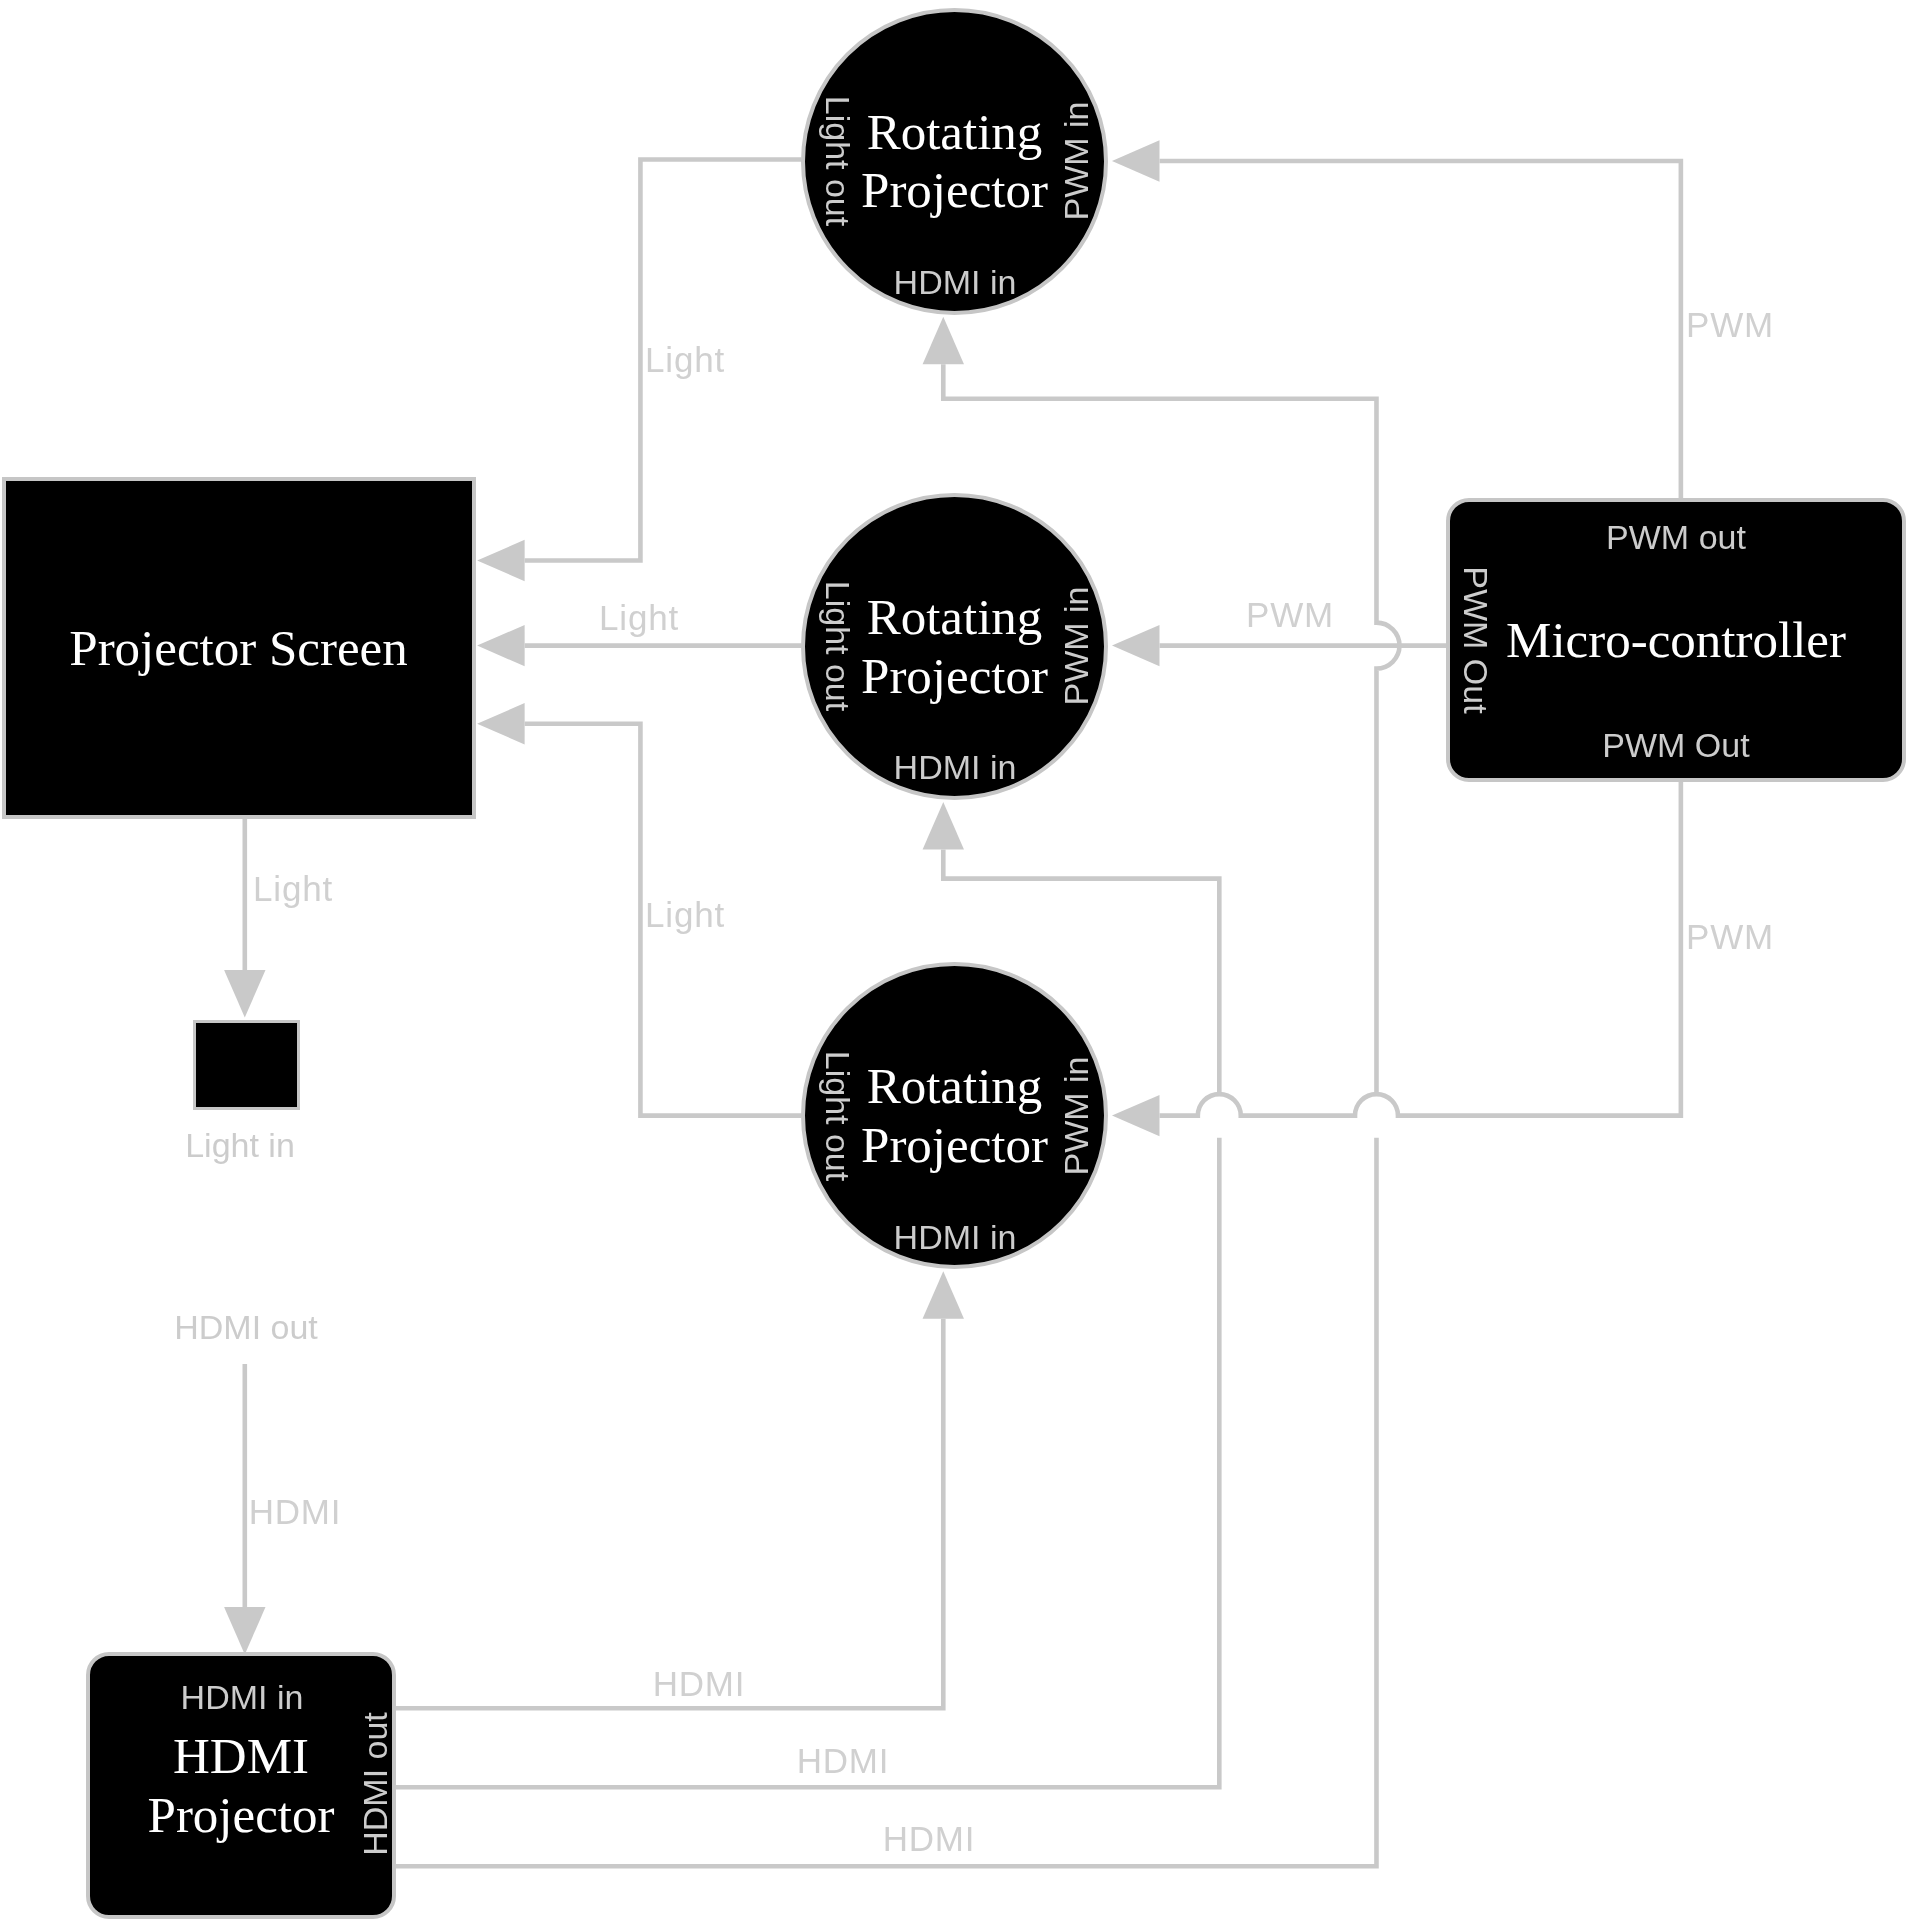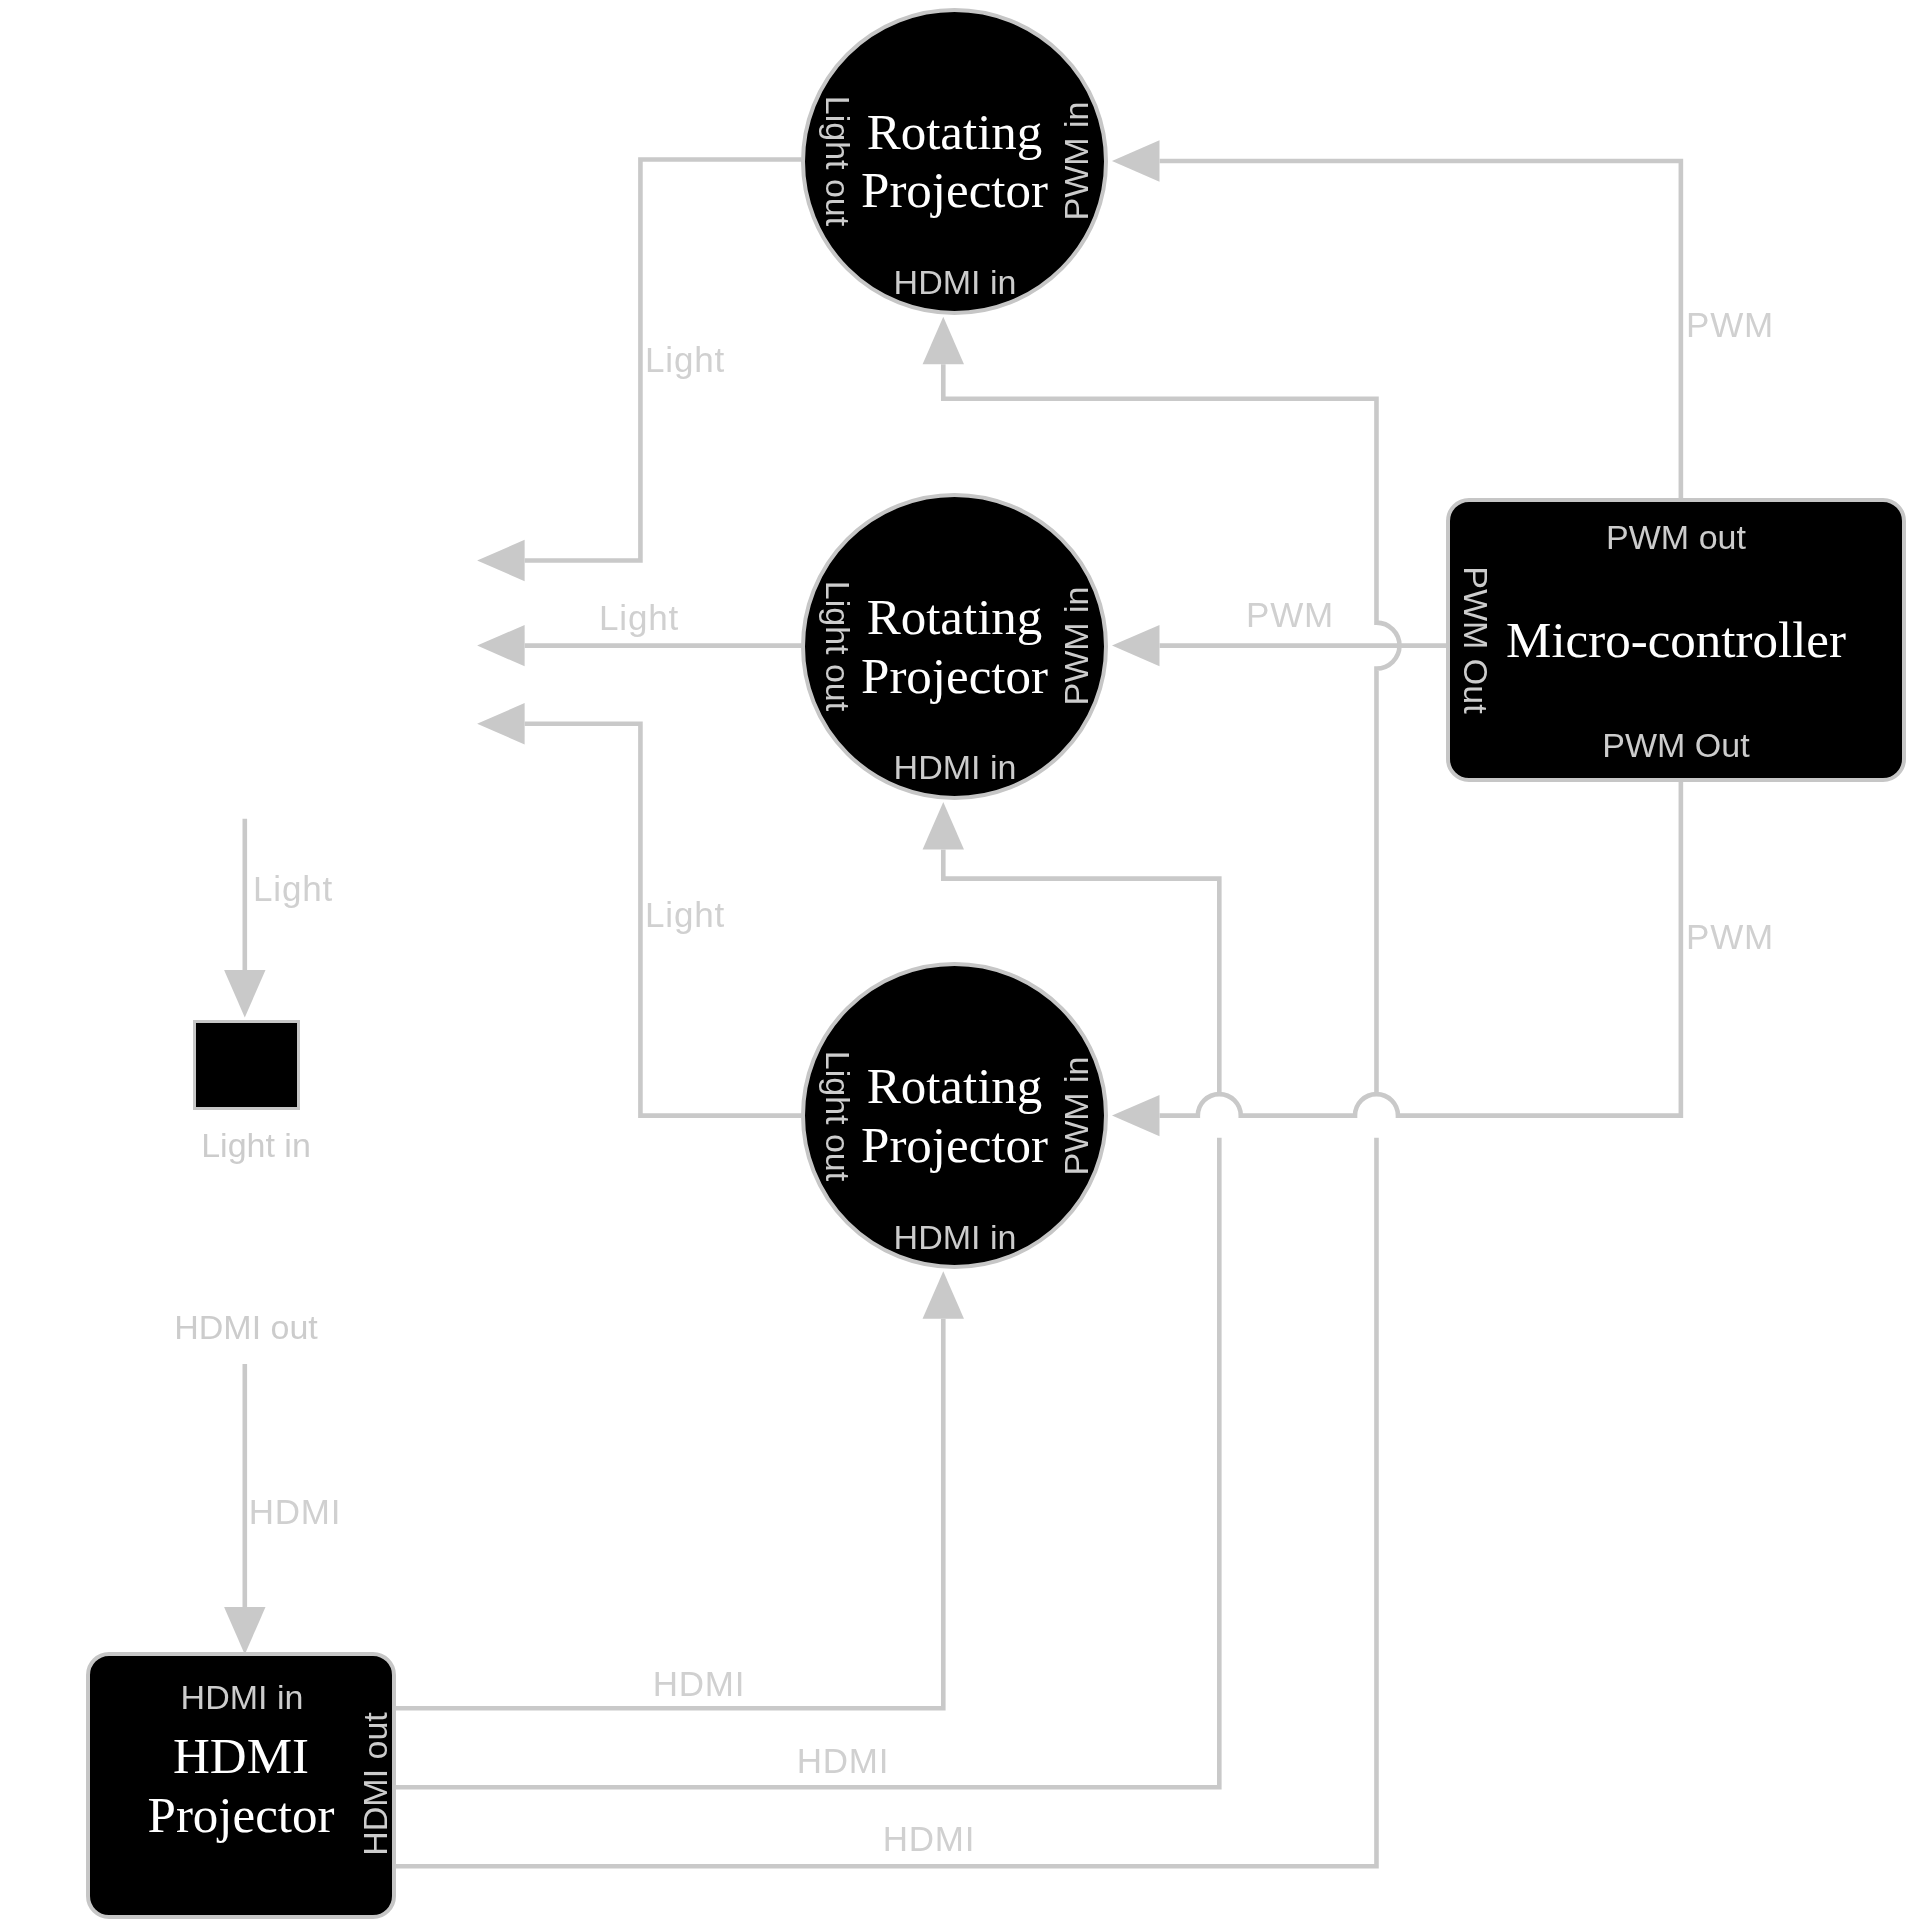--- a/index.html
+++ b/index.html
@@ -73,20 +73,25 @@
       <span>Projector</span>
     </div>
   </div>
   <div class="node circle" style="left:801px;top:962px;width:307px;height:307px;">
     <div class="title">
       <span>Rotating</span>
       <span>Projector</span>
     </div>
   </div>
 
+  <div class="node" style="left:1.5px;top:477px;width:474px;height:342px;">
+    <div class="title">
+      <span>Projector Screen</span>
+    </div>
+  </div>
 
   <div class="node rounded" style="left:1446px;top:498px;width:460px;height:284px;">
     <div class="title">
       <span>Micro-controller</span>
     </div>
   </div>
 
   <div class="lens" style="left:193px;top:1020px;width:107px;height:90px;"></div>
 
   <div class="node rounded" style="left:86px;top:1652px;width:310px;height:267px;">
@@ -105,21 +110,21 @@
   <span class="port" style="left:955px;top:767px;">HDMI in</span>
 
   <span class="port rot-cw" style="left:837px;top:1116px;">Light out</span>
   <span class="port rot-ccw" style="left:1076px;top:1116px;">PWM in</span>
   <span class="port" style="left:955px;top:1237px;">HDMI in</span>
 
   <span class="port" style="left:1676px;top:537px;">PWM out</span>
   <span class="port rot-cw" style="left:1475px;top:640px;">PWM Out</span>
   <span class="port" style="left:1676px;top:745px;">PWM Out</span>
 
-  <span class="port" style="left:256px;top:1145px;">Light in</span>
+  <span class="port" style="left:240px;top:1145px;">Light in</span>
   <span class="port" style="left:246px;top:1327px;">HDMI out</span>
 
   <span class="port" style="left:242px;top:1697px;">HDMI in</span>
   <span class="port rot-ccw" style="left:375px;top:1784px;">HDMI out</span>
 
   <span class="edge-label" style="left:685px;top:360px;">Light</span>
   <span class="edge-label" style="left:639px;top:618px;">Light</span>
   <span class="edge-label" style="left:685px;top:915px;">Light</span>
   <span class="edge-label" style="left:293px;top:889px;">Light</span>
   <span class="edge-label" style="left:295px;top:1512px;">HDMI</span>

